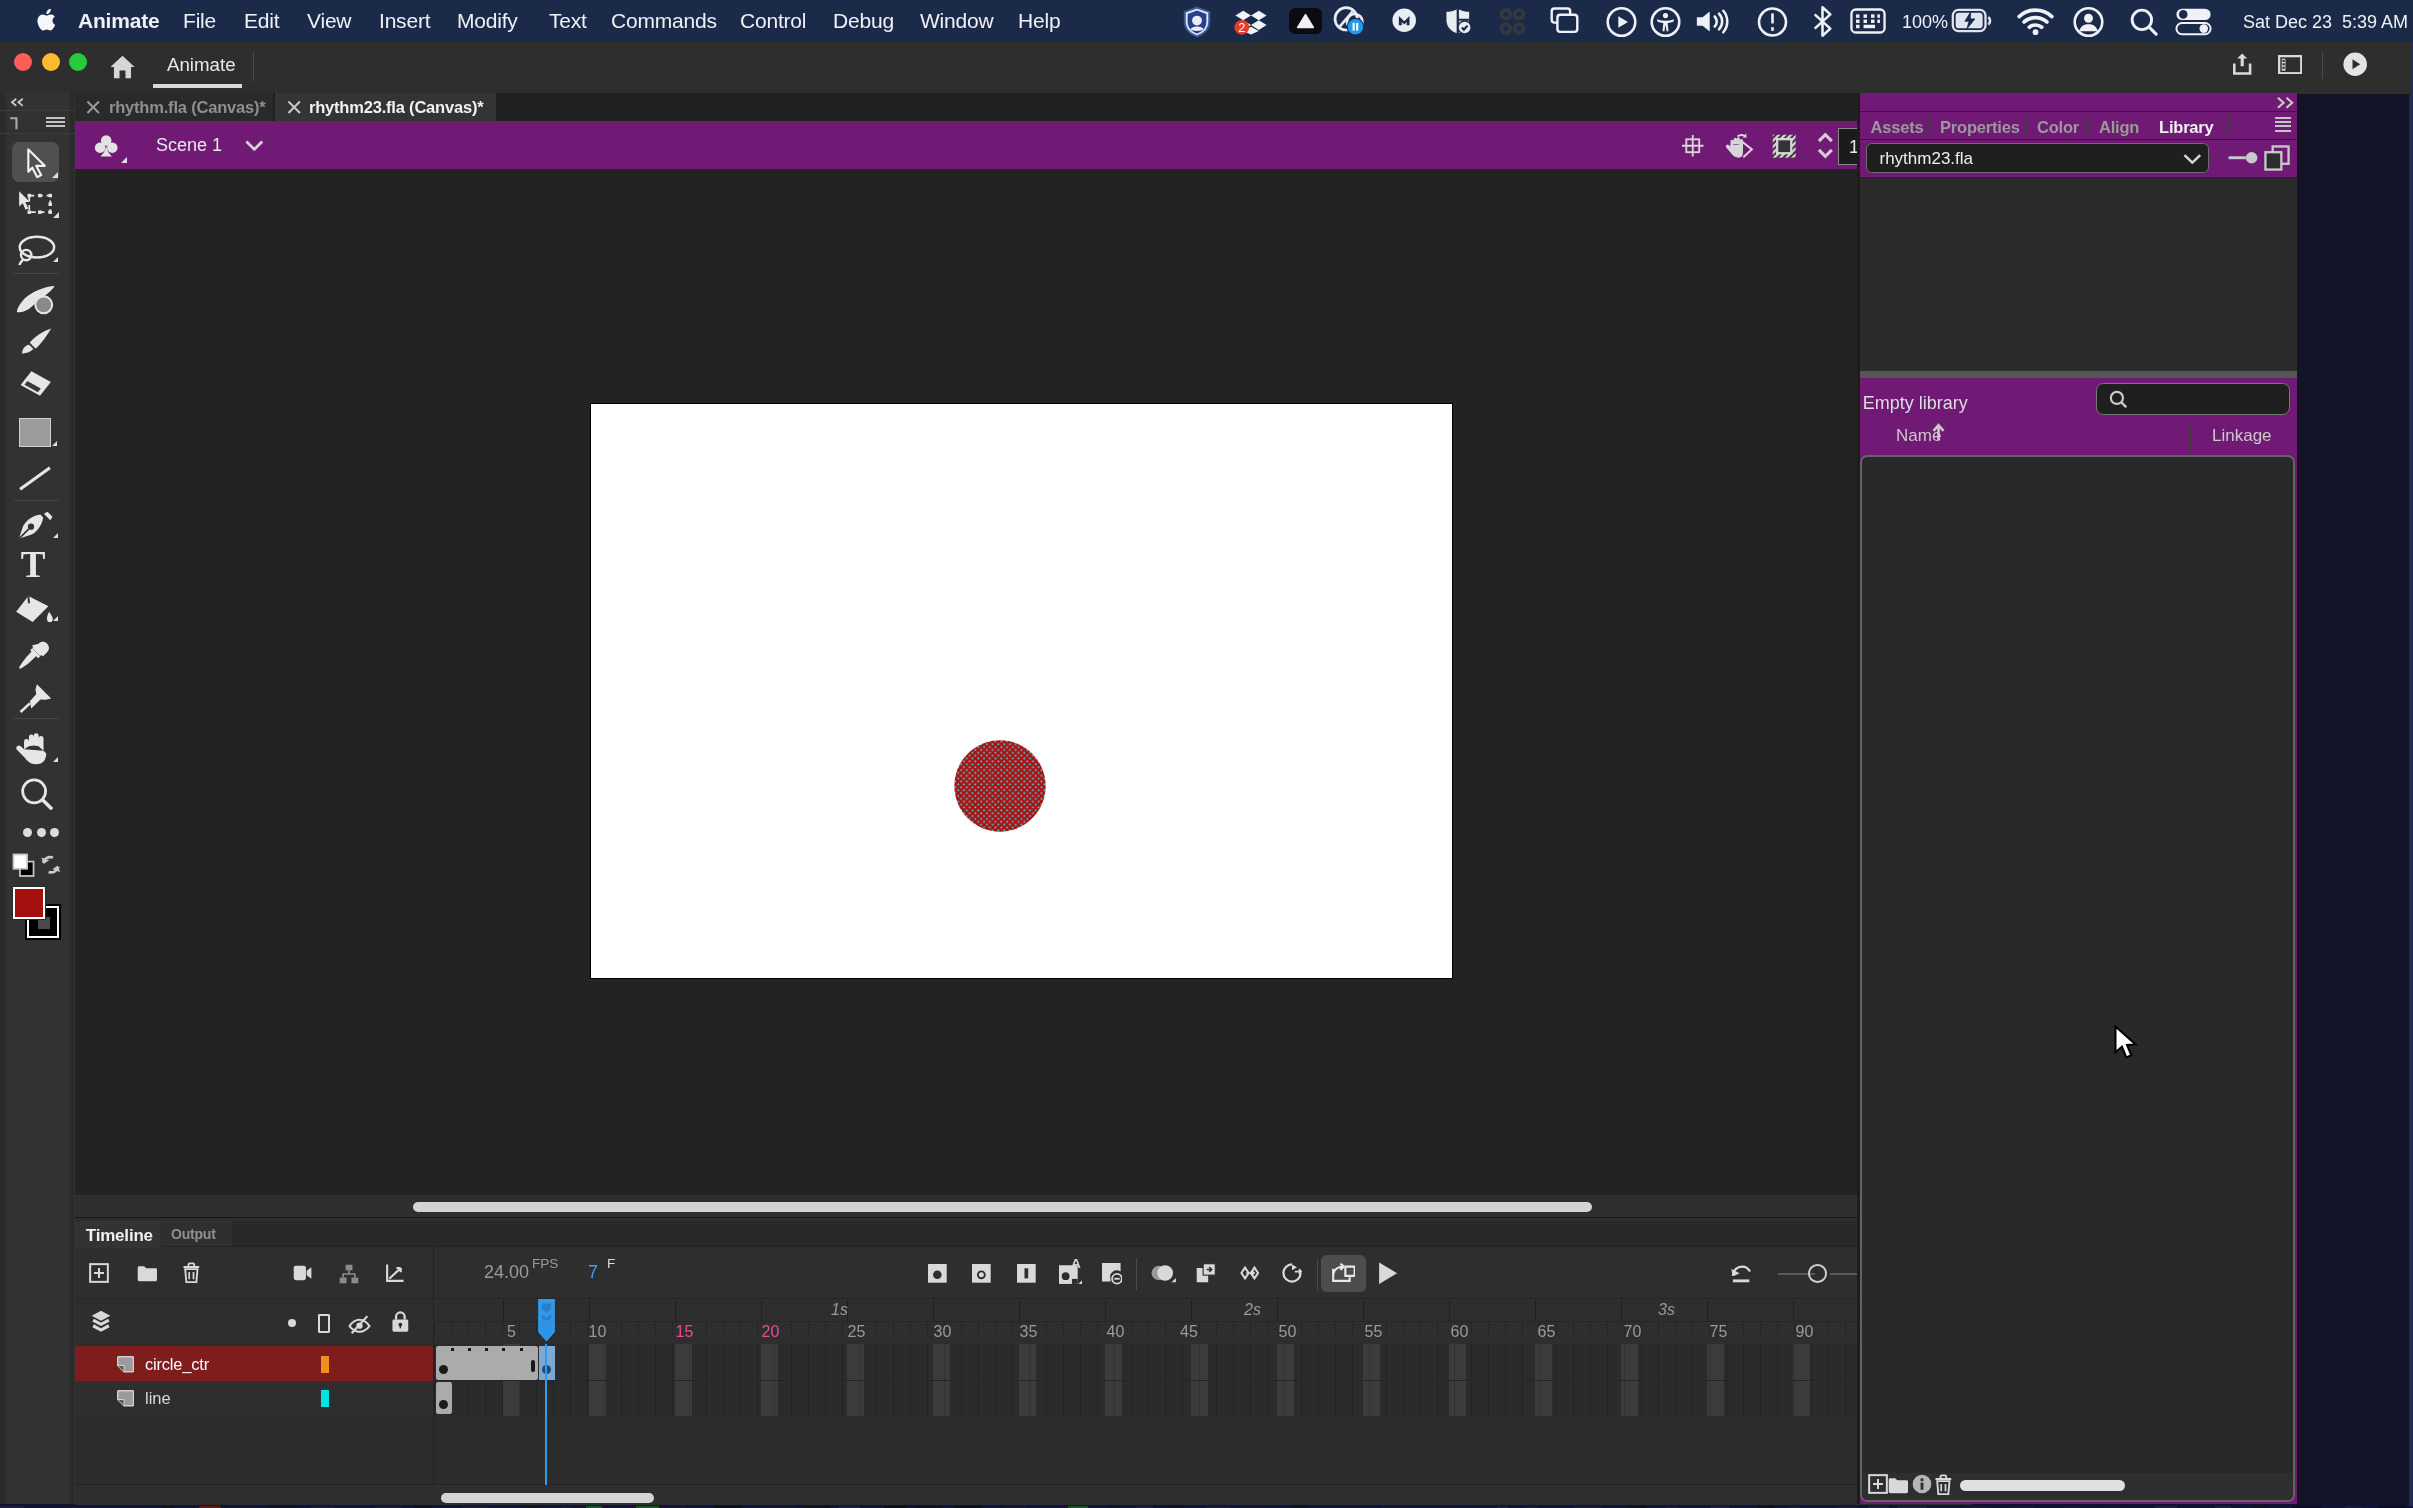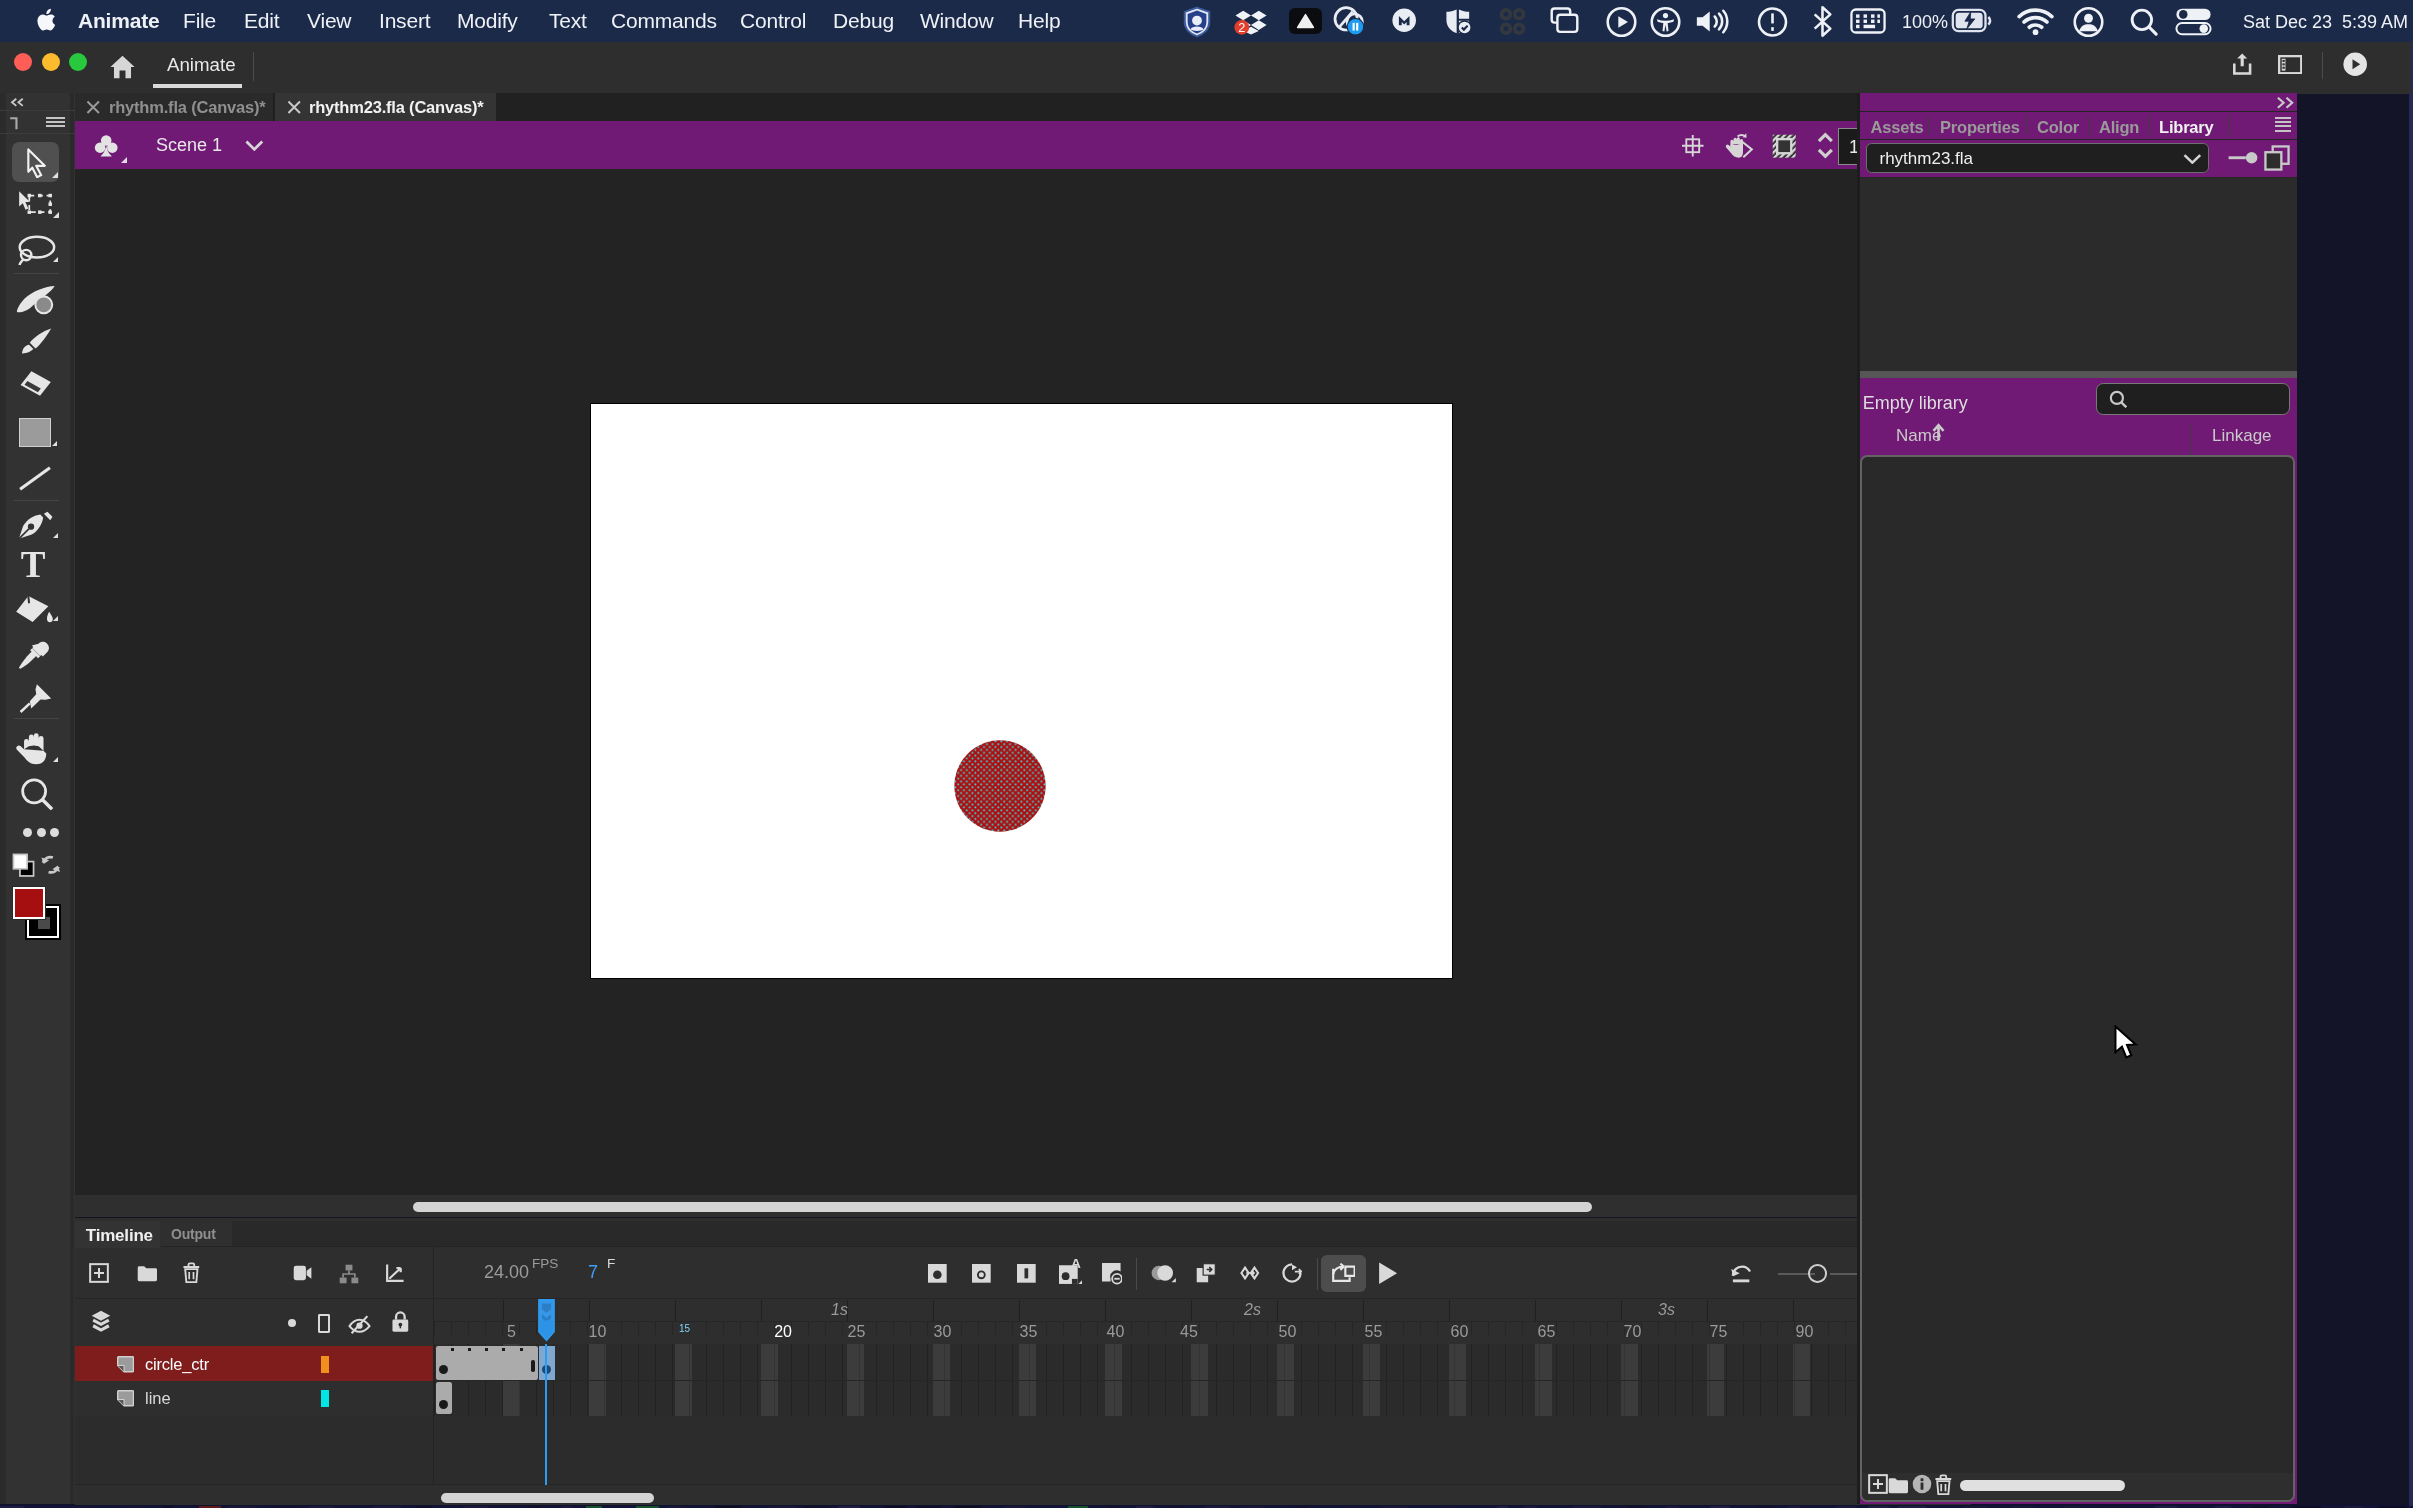--- a/index.html
+++ b/index.html
@@ -594,22 +594,22 @@
   <div id="ruler-num" class="abs" style="left:359px;top:103px;width:1537px;height:24px;border-top:1.4px solid #262626;
        background-image:repeating-linear-gradient(90deg, #262626 0px, #262626 1.4px, transparent 1.4px, transparent 17px);background-size:100% 13px;background-repeat:no-repeat;"></div>
   <div id="seclabels">
   <div class="abs" style="left:743px;top:83px;width:43px;text-align:center;font-size:16px;font-style:italic;color:#9a9a9a;">1s</div>
   <div class="abs" style="left:1156px;top:83px;width:43px;text-align:center;font-size:16px;font-style:italic;color:#9a9a9a;">2s</div>
   <div class="abs" style="left:1570px;top:83px;width:43px;text-align:center;font-size:16px;font-style:italic;color:#9a9a9a;">3s</div>
   </div>
   <div id="numlabels">
   <div class="abs" style="left:415px;top:105px;width:43px;text-align:center;font-size:16px;color:#9a9a9a;">5</div>
   <div class="abs" style="left:501px;top:105px;width:43px;text-align:center;font-size:16px;color:#9a9a9a;">10</div>
-  <div class="abs" style="left:588px;top:105px;width:43px;text-align:center;font-size:10px;color:#7dd3fc;">15</div>
-  <div class="abs" style="left:674px;top:105px;width:43px;text-align:right;font-size:16px;color:#ffffff;">20</div>
+  <div class="abs" style="left:588px;top:105px;width:43px;text-align:center;font-size:16px;color:#ec4899;">15</div>
+  <div class="abs" style="left:674px;top:105px;width:43px;text-align:center;font-size:16px;color:#ec4899;">20</div>
   <div class="abs" style="left:760px;top:105px;width:43px;text-align:center;font-size:16px;color:#9a9a9a;">25</div>
   <div class="abs" style="left:846px;top:105px;width:43px;text-align:center;font-size:16px;color:#9a9a9a;">30</div>
   <div class="abs" style="left:932px;top:105px;width:43px;text-align:center;font-size:16px;color:#9a9a9a;">35</div>
   <div class="abs" style="left:1019px;top:105px;width:43px;text-align:center;font-size:16px;color:#9a9a9a;">40</div>
   <div class="abs" style="left:1105px;top:105px;width:43px;text-align:left;font-size:16px;color:#9a9a9a;">45</div>
   <div class="abs" style="left:1191px;top:105px;width:43px;text-align:center;font-size:16px;color:#9a9a9a;">50</div>
   <div class="abs" style="left:1277px;top:105px;width:43px;text-align:center;font-size:16px;color:#9a9a9a;">55</div>
   <div class="abs" style="left:1363px;top:105px;width:43px;text-align:center;font-size:16px;color:#9a9a9a;">60</div>
   <div class="abs" style="left:1450px;top:105px;width:43px;text-align:center;font-size:16px;color:#9a9a9a;">65</div>
   <div class="abs" style="left:1536px;top:105px;width:43px;text-align:center;font-size:16px;color:#9a9a9a;">70</div>

